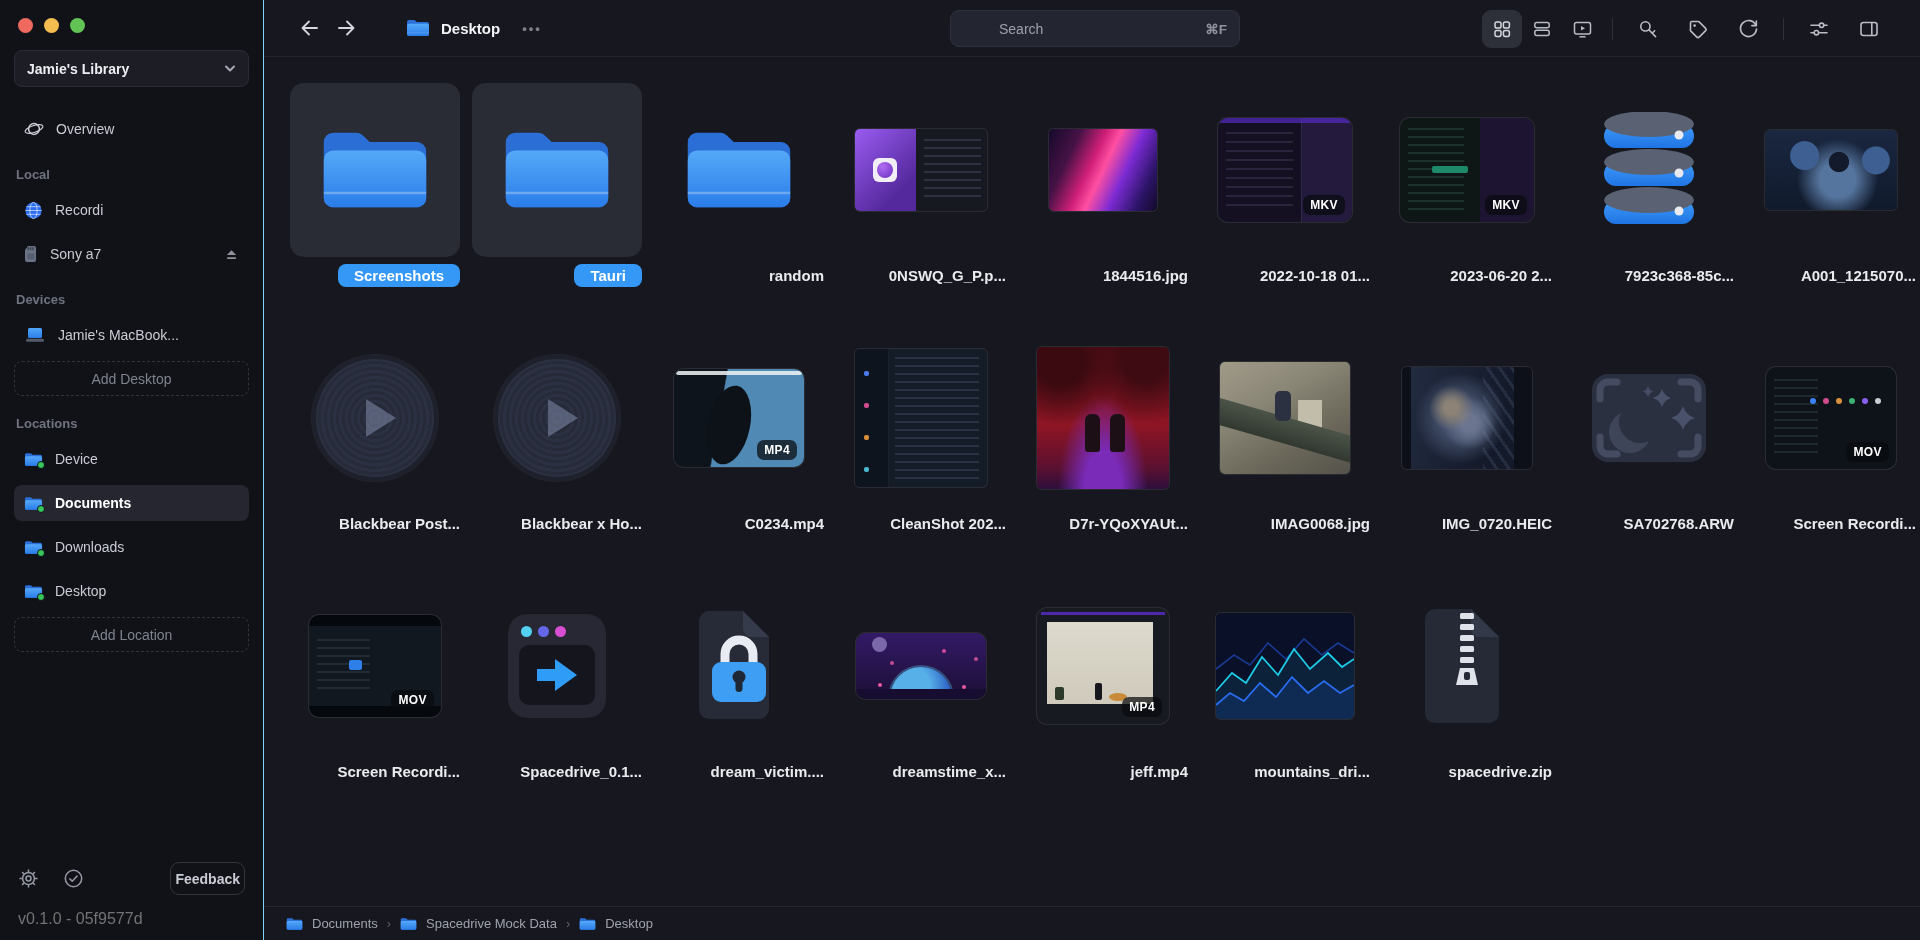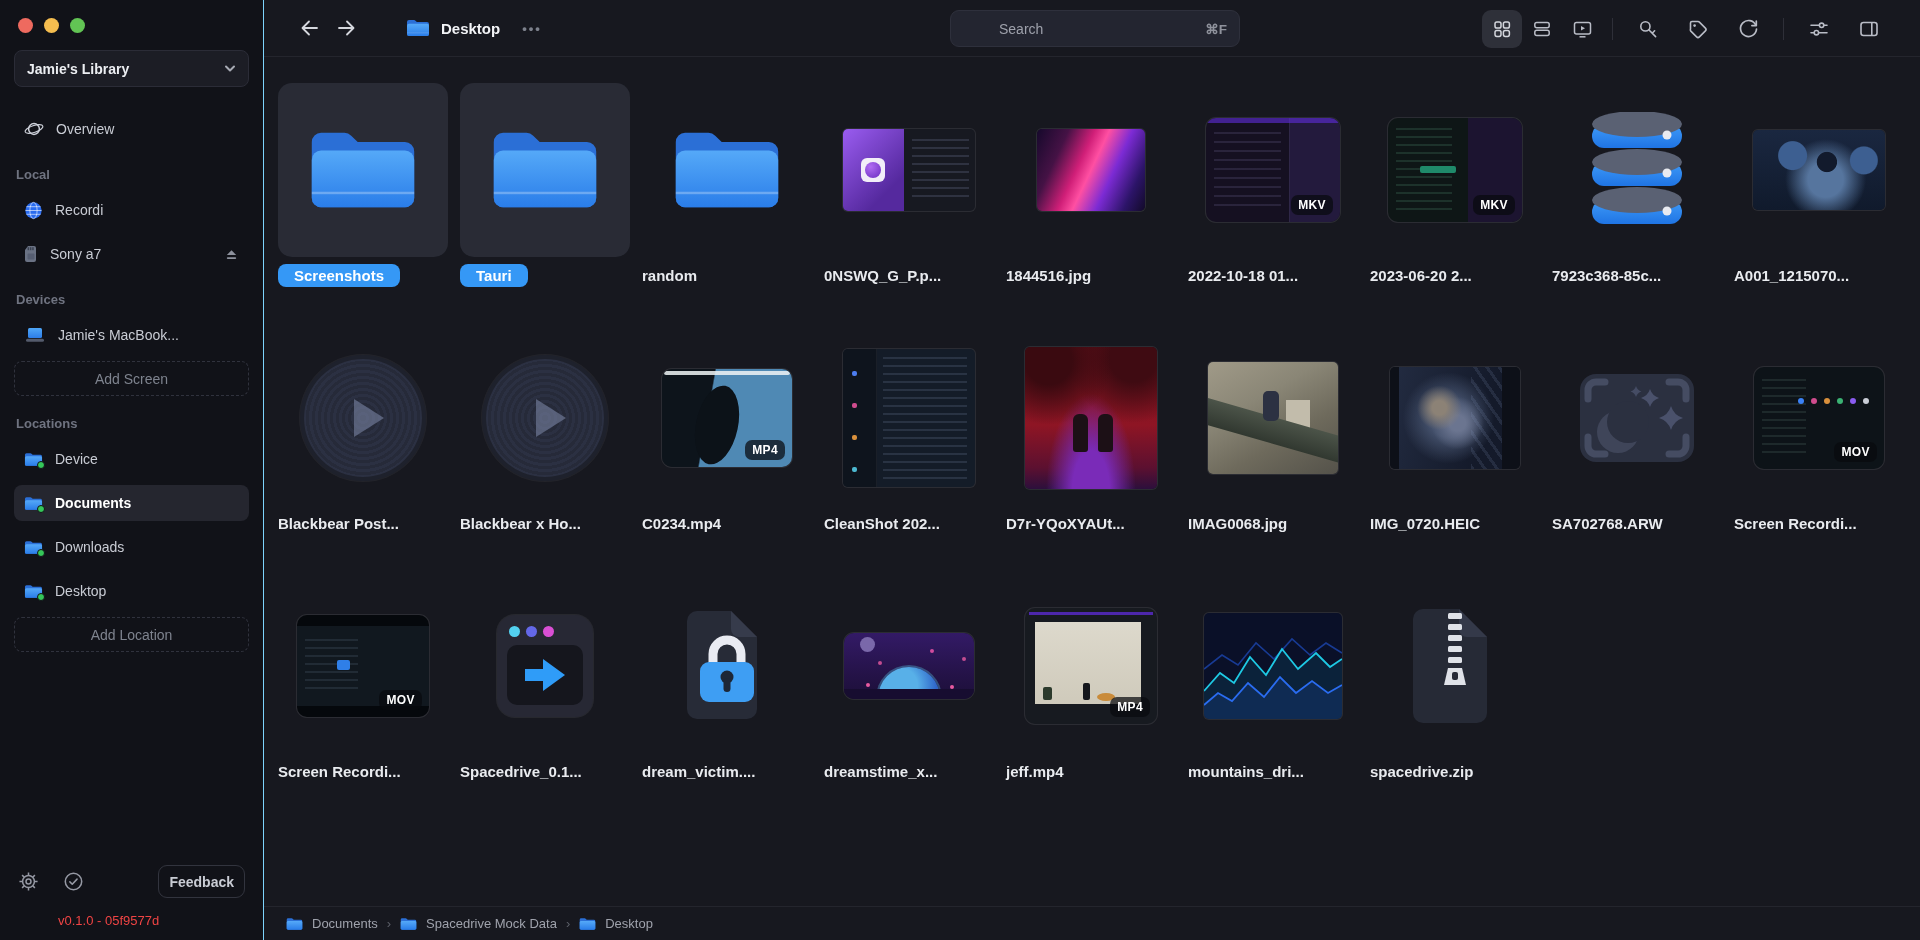--- a/index.html
+++ b/index.html
@@ -16,22 +16,22 @@
   .snav { margin-top:24px; }
   .srow { height:36px; display:flex; align-items:center; gap:12px; padding:0 10px; border-radius:8px; color:#c9ccd4; font-size:14px; font-weight:500; margin-bottom:8px; }
   .srow.active { background:#25262f; color:#ffffff; font-weight:700; }
   .srow .tail { margin-left:auto; display:flex; }
   .sect { margin:20px 2px 10px; font-size:13px; font-weight:700; color:#6f7380; }
   .dashedbtn { height:35px; width:100%; border:1px dashed #30323d; border-radius:8px; color:#7e838e; font-size:14px; display:flex; align-items:center; justify-content:center; background:transparent; margin-top:4px; font-family:inherit; }
   .fwrap { position:relative; width:19px; height:15px; }
   .fwrap .dot { position:absolute; right:-2px; bottom:-2px; width:8px; height:8px; border-radius:50%; background:#35c759; border:1.5px solid #111218; }
   .sfoot { margin-top:auto; padding:0 4px; }
   .sfoot-row { display:flex; align-items:center; gap:24px; }
-  .feedback { margin-left:auto; height:33px; padding:0 10px; border:1px solid #32343e; border-radius:9px; background:transparent; color:#c9ccd4; font-size:14px; font-weight:600; font-family:inherit; }
-  .version { margin-top:15px; font-size:13px; color:#ef4444;margin-left:40px; }
+  .feedback { margin-left:auto; height:33px; padding:0 4px; border:1px solid #32343e; border-radius:9px; background:transparent; color:#c9ccd4; font-size:14px; font-weight:600; font-family:inherit; }
+  .version { margin-top:15px; font-size:16px; color:#737373; }
 
   
   .main { flex:1; display:flex; flex-direction:column; position:relative; background:#17181f; }
   .topbar { height:57px; border-bottom:1px solid #24252d; display:flex; align-items:center; position:relative; padding-left:26px; }
   .navbtn { background:none; border:none; padding:0 8px; display:flex; align-items:center; }
   .crumb-title { display:flex; align-items:center; gap:11px; margin-left:40px; }
   .crumb-title .ttl { font-size:15px; font-weight:700; color:#f2f3f6; }
   .morebtn { background:none; border:none; color:#7d818c; font-size:13px; letter-spacing:2px; margin-left:22px; font-weight:700; }
   .search { position:absolute; left:686px; top:10px; width:290px; height:37px; background:#232530; border:1px solid #2e303c; border-radius:9px; display:flex; align-items:center; padding:0 12px; }
   .search input { flex:1; background:transparent; border:none; outline:none; color:#e6e8ee; font-size:14px; font-family:Liberation Sans, sans-serif;margin-left:36px; }
@@ -39,21 +39,21 @@
   .search .kbd { color:#8f929c; font-size:13.5px; font-weight:700; }
   .tbicons { position:absolute; right:26px; top:0; height:57px; display:flex; align-items:center; }
   .vbtn { width:40px; height:38px; border:none; background:transparent; border-radius:9px; display:flex; align-items:center; justify-content:center; }
   .vbtn.on { background:#2e3039; }
   .ibtn { width:50px; height:38px; border:none; background:transparent; display:flex; align-items:center; justify-content:center; }
   .vdiv { width:1px; height:22px; background:#2e2f38; margin:0 10px; }
 
   
   .content { flex:1; overflow:hidden; }
   .grid { display:flex; flex-wrap:wrap; width:1640px; margin:26px 0 0 14px; }
-  .cell { width:182px; height:248px; display:flex; flex-direction:column; align-items:flex-start; }
+  .cell { width:182px; height:248px; display:flex; flex-direction:column; align-items:flex-end; }
   .tb { width:170px; height:174px; border-radius:14px; display:flex; align-items:center; justify-content:center; }
   .tb.sel { background:#292b35; }
   .name { margin-top:7px; font-size:15px; font-weight:600; color:#e9ebef; max-width:176px; white-space:nowrap; padding:3px 0; }
   .name.pill { background:#3598f6; color:#fff; border-radius:8px; padding:3px 16px; font-weight:700; }
   .badge { position:absolute; right:7px; bottom:7px; background:rgba(8,10,14,0.72); color:#fff; font-size:12px; font-weight:700; padding:3px 7px; border-radius:7px; letter-spacing:0.4px; }
 
   .t { position:relative; box-shadow:0 0 0 1px rgba(255,255,255,0.09); border-radius:5px; overflow:hidden; }
   .t.rd { border-radius:10px; }
   .noring { box-shadow:none; overflow:visible; }
 
@@ -233,21 +233,21 @@
       </div>
 
       <div class="sect">Devices</div>
       <div class="srow">
         <svg width="22" height="16" viewBox="0 0 22 16">
             <rect x="4" y="1" width="14" height="10" rx="1.5" fill="url(#lap)"></rect>
             <rect x="2" y="11.8" width="18" height="3" rx="1.5" fill="#545b6c"></rect>
           </svg>
         <span>Jamie's MacBook...</span>
       </div>
-      <button class="dashedbtn">Add Screen</button>
+      <button class="dashedbtn">Add Desktop</button>
 
       <div class="sect">Locations</div>
       <div class="srow">
         <span class="fwrap">
             <svg class="fold-sm" viewBox="0 0 72 58">
               <path d="M3 11a6 6 0 0 1 6-6h15a6 6 0 0 1 4.4 1.9L32.6 11H63a6 6 0 0 1 6 6v30a6 6 0 0 1-6 6H9a6 6 0 0 1-6-6z" fill="#2b6fd6"></path>
               <rect x="3" y="16.5" width="66" height="36.5" rx="6" fill="url(#fg)"></rect>
             </svg>
             <i class="dot"></i>
           </span>

